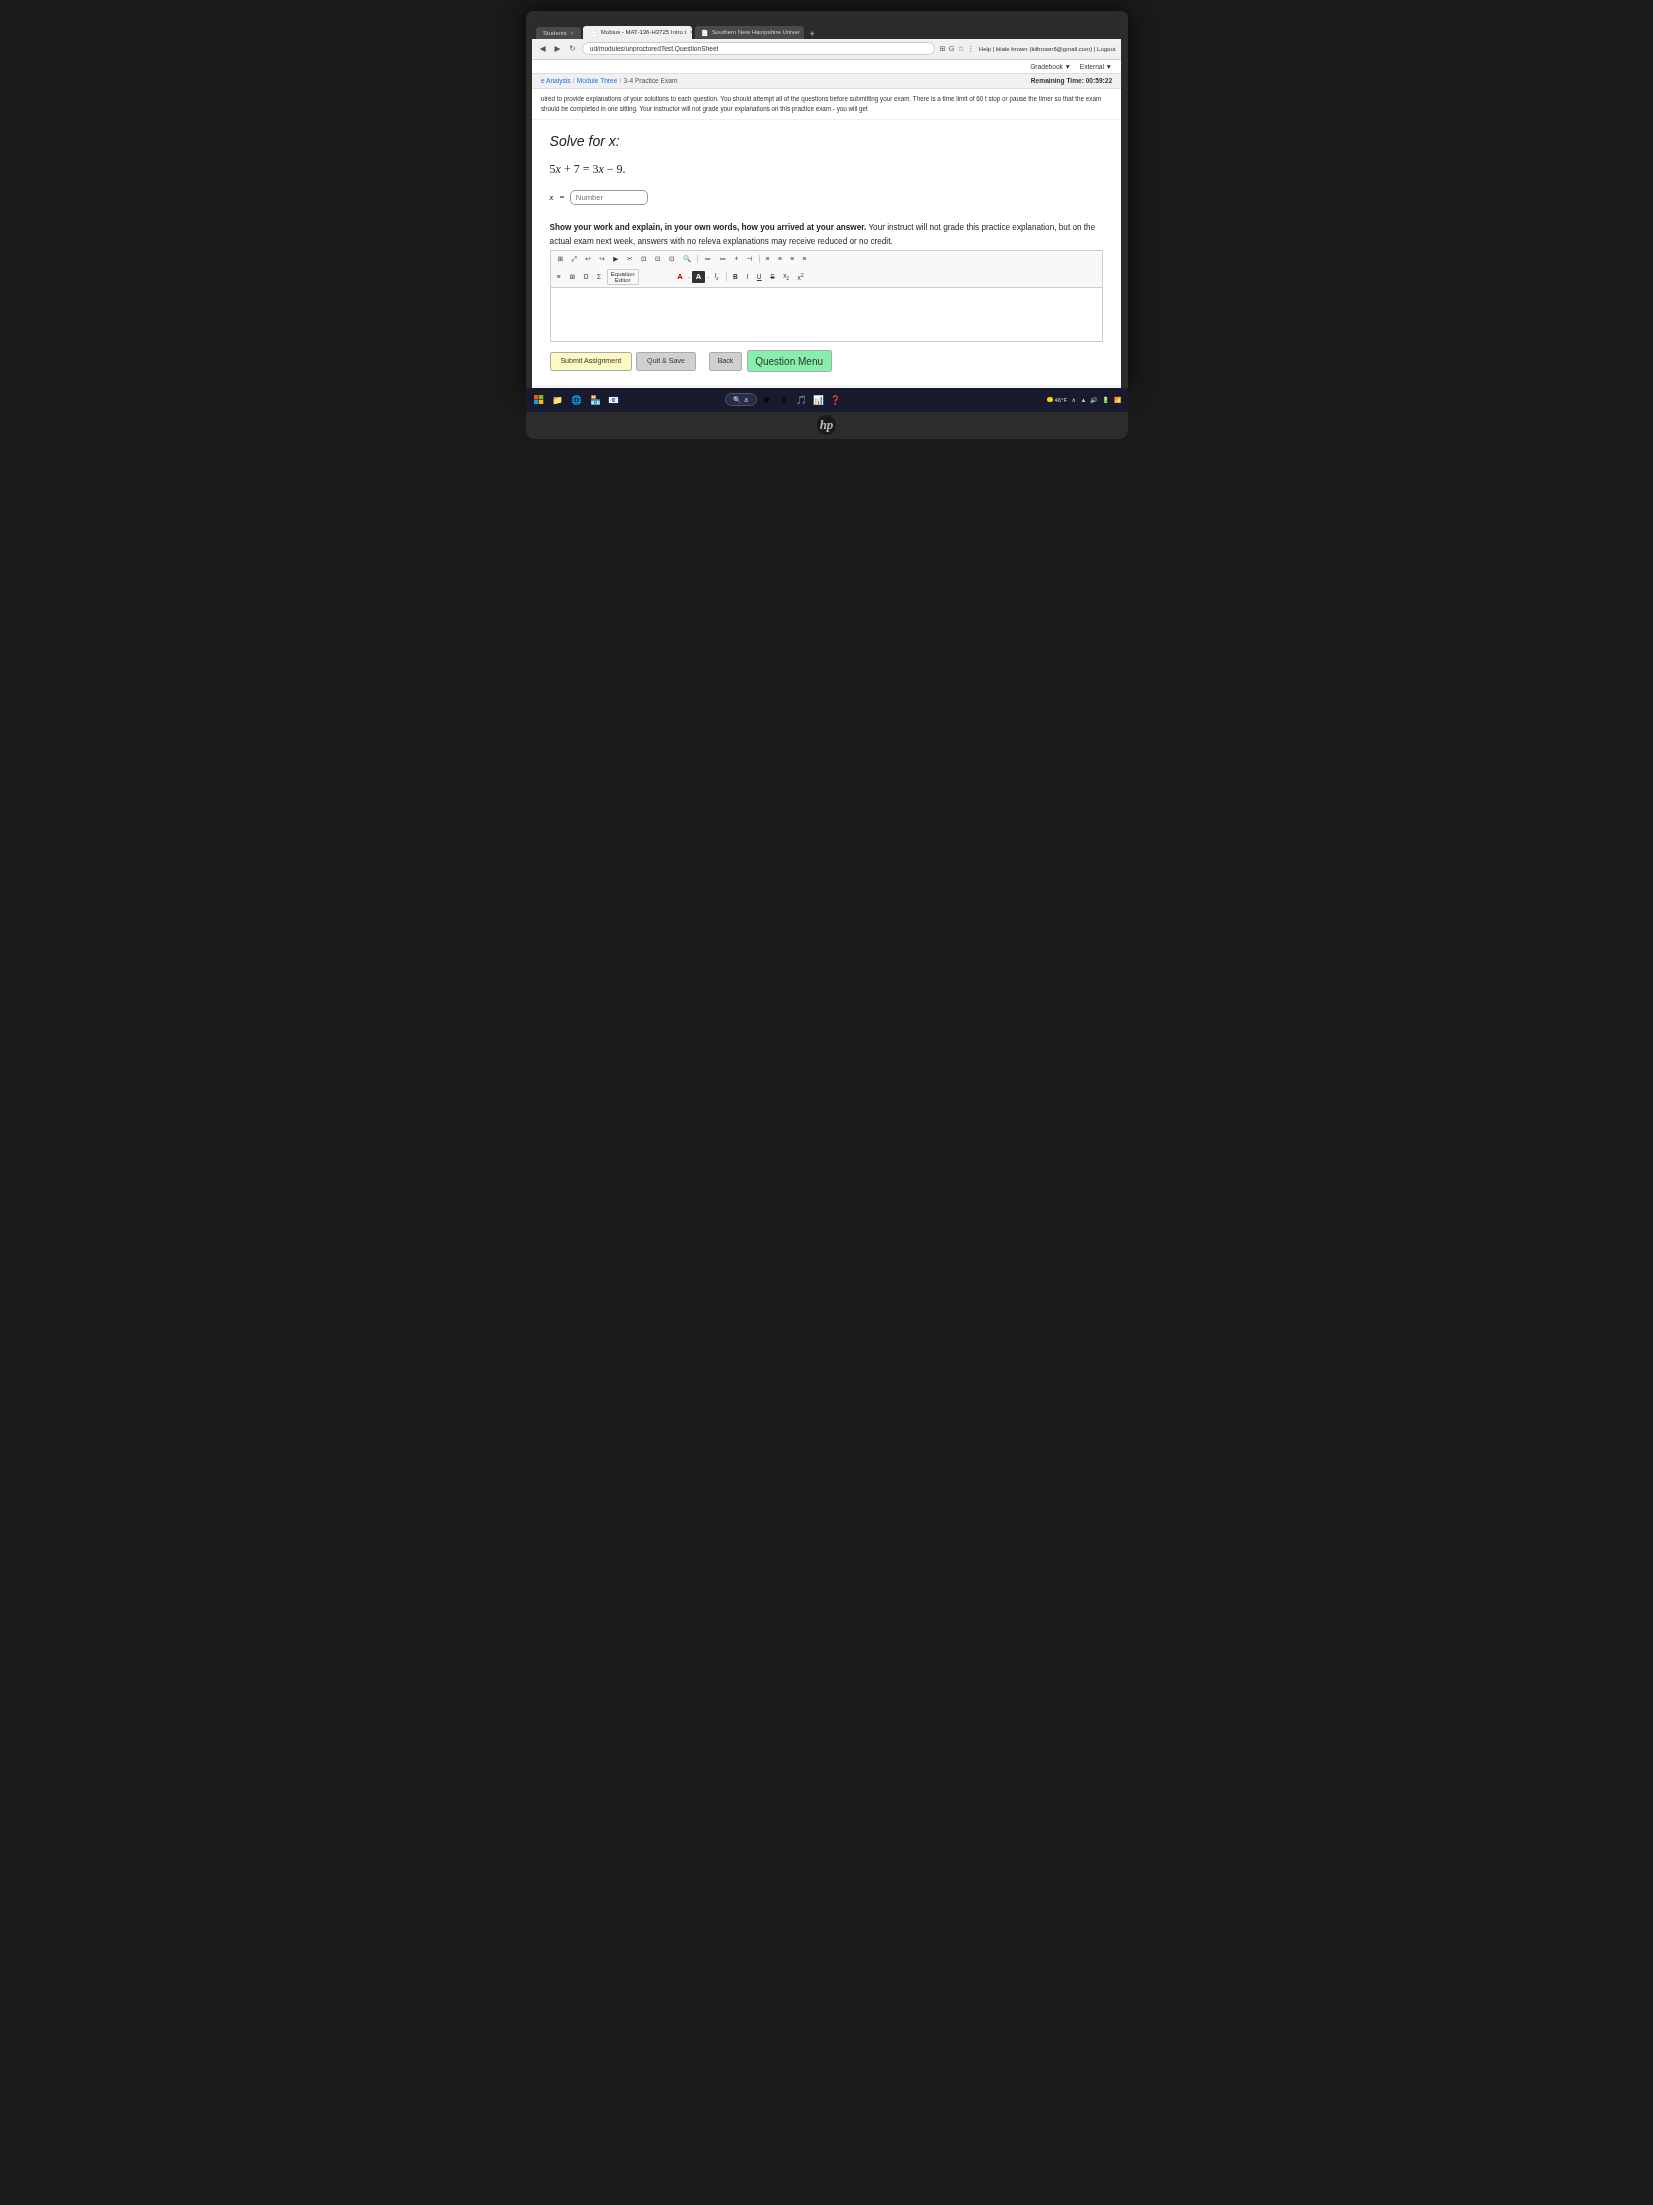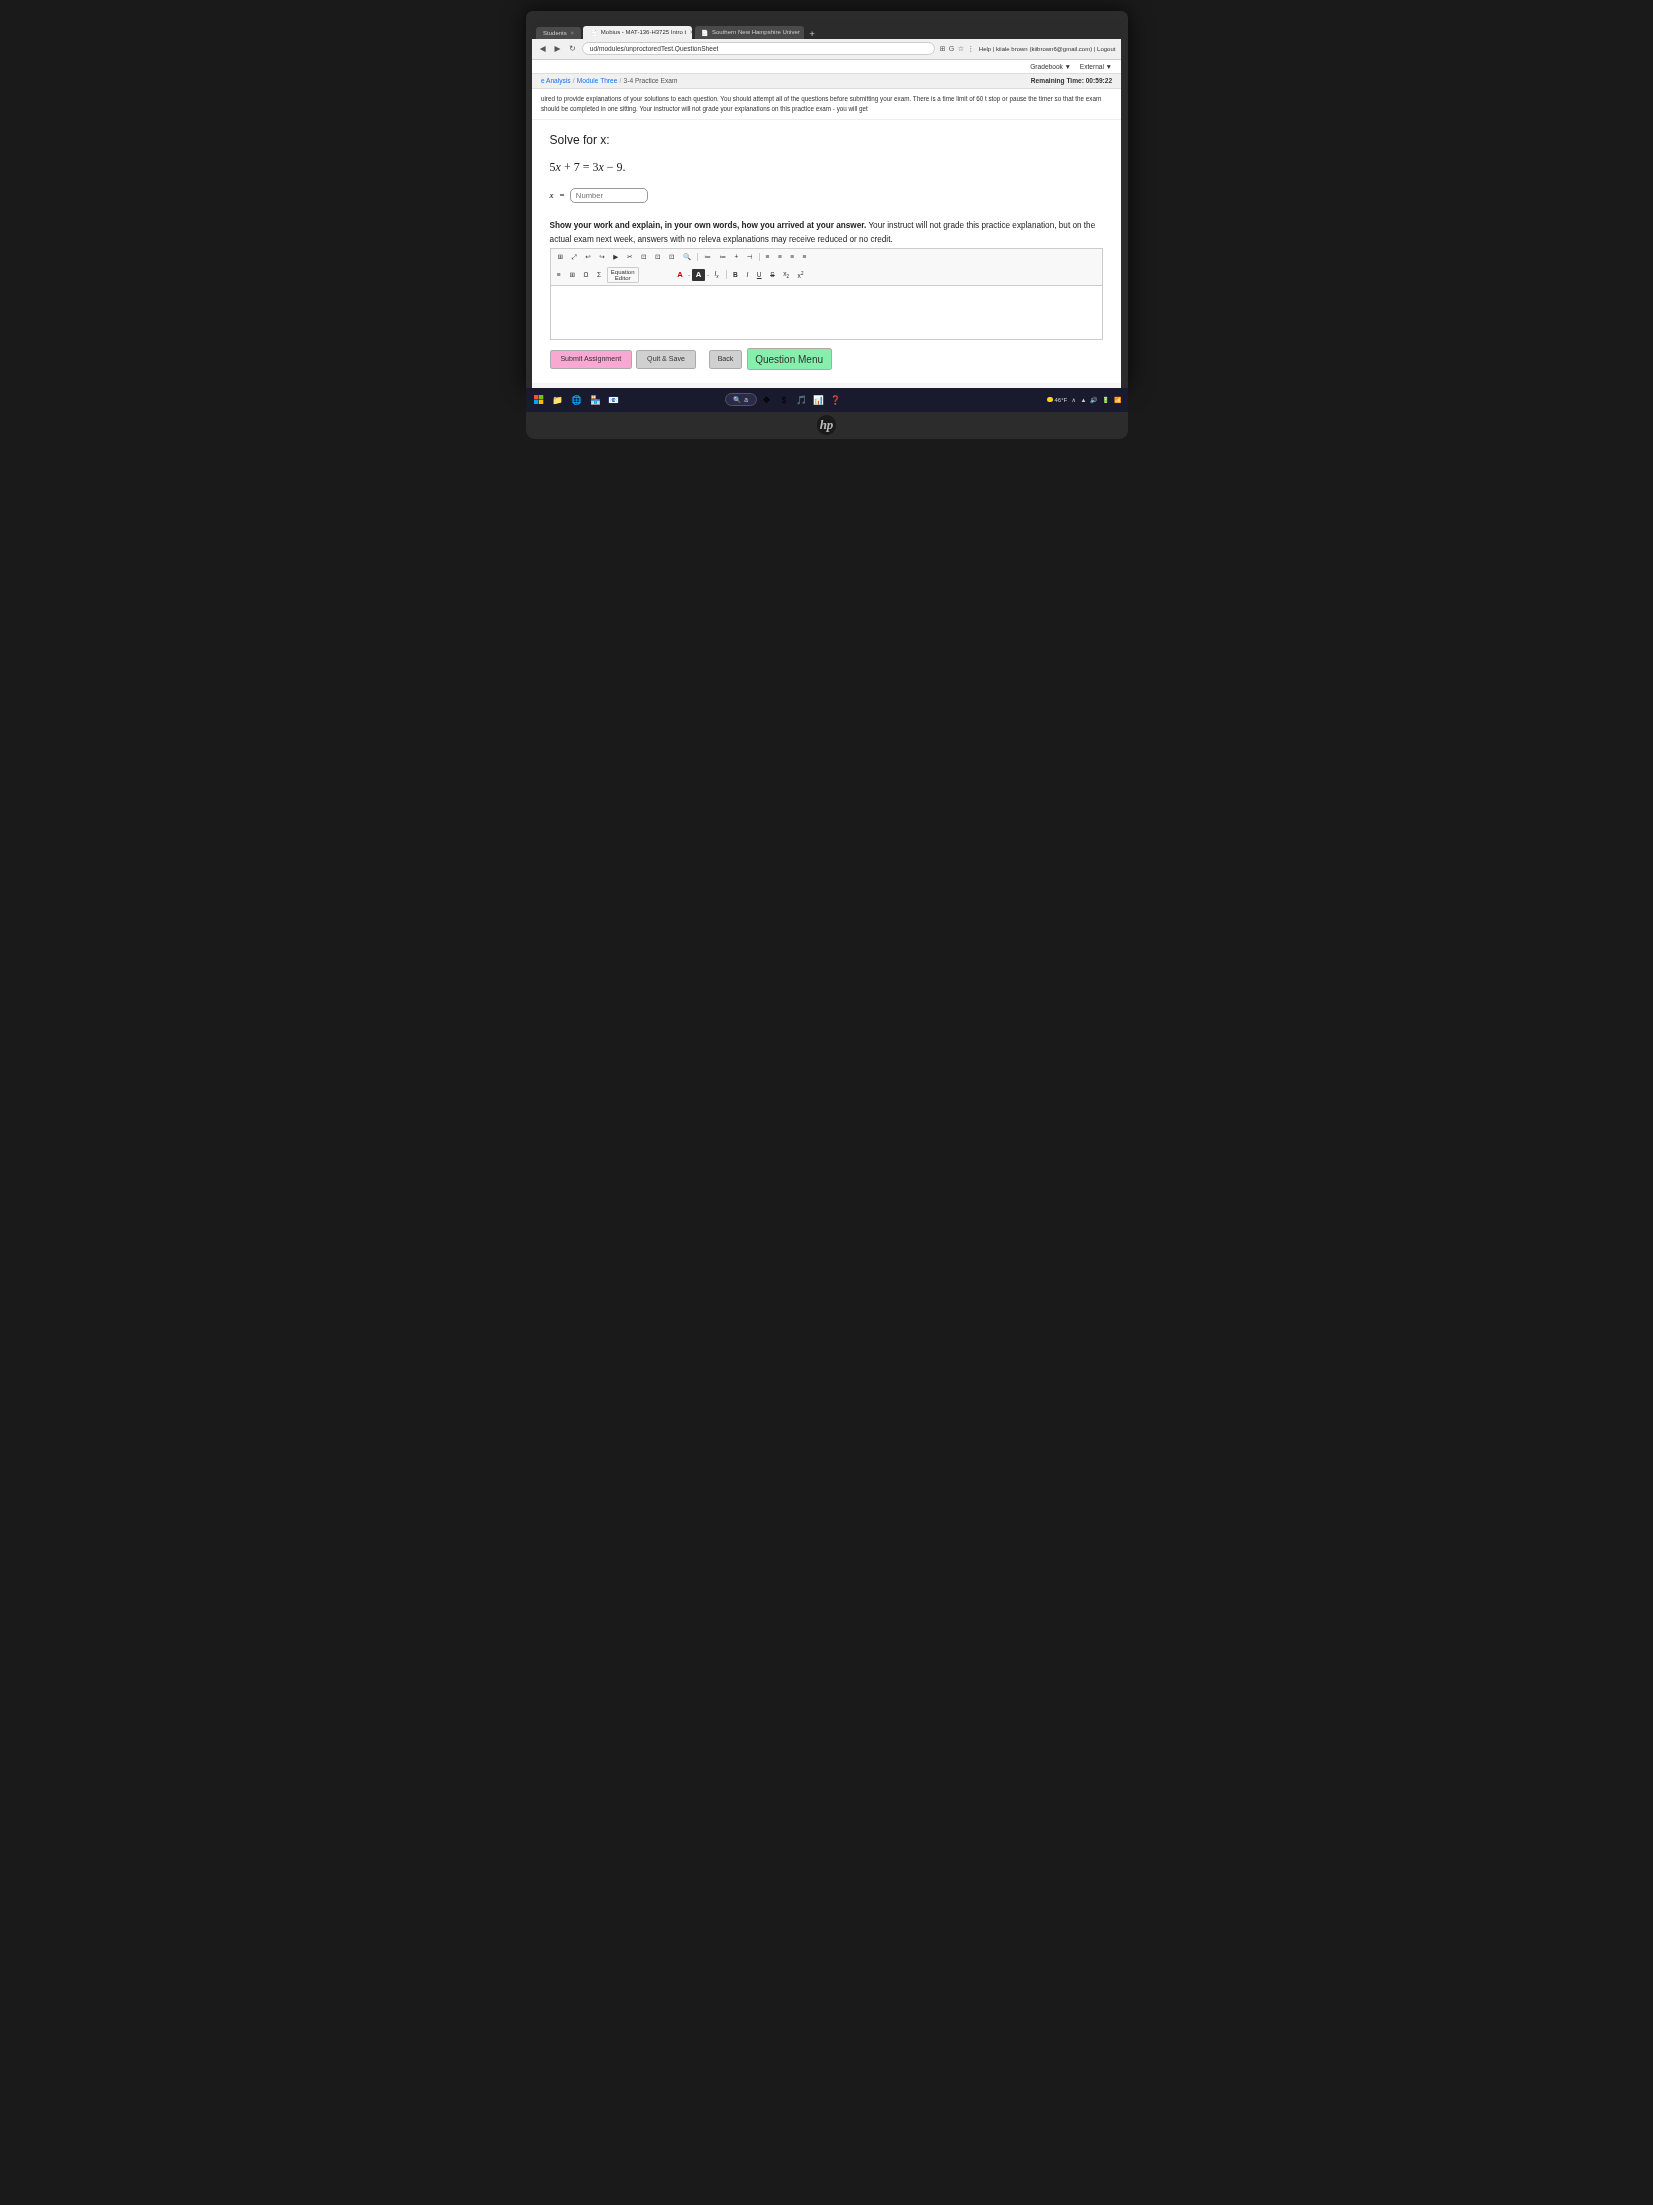--- a/index.html
+++ b/index.html
@@ -176,23 +176,24 @@
     }
 
     
     .exam-area {
       background: #fff;
       padding: 13px 17.5px;
       margin: 0;
     }
 
     .question-prompt {
-      font-size: 12px;
+      font-size: 14px;
       color: #222;
       margin-bottom: 11px;
+      font-style: italic;
     }
 
     .math-equation {
       font-size: 12px;
       color: #222;
       margin: 13px 0;
       font-family: 'Times New Roman', serif;
     }
 
     .answer-row {
@@ -276,21 +277,21 @@
 
     
     .bottom-buttons {
       display: flex;
       gap: 4.4px;
       margin-top: 8.8px;
       align-items: center;
       flex-wrap: wrap;
     }
     .btn-submit {
-      background: #f9a8d4;
+      background: #fef9c3;
       border: 0.5px solid #aaa;
       border-radius: 2.2px;
       padding: 4.4px 9.8px;
       font-size: 7.1px;
       cursor: pointer;
       color: #333;
     }
     .btn-quit {
       background: #d0d0d0;
       border: 0.5px solid #aaa;

